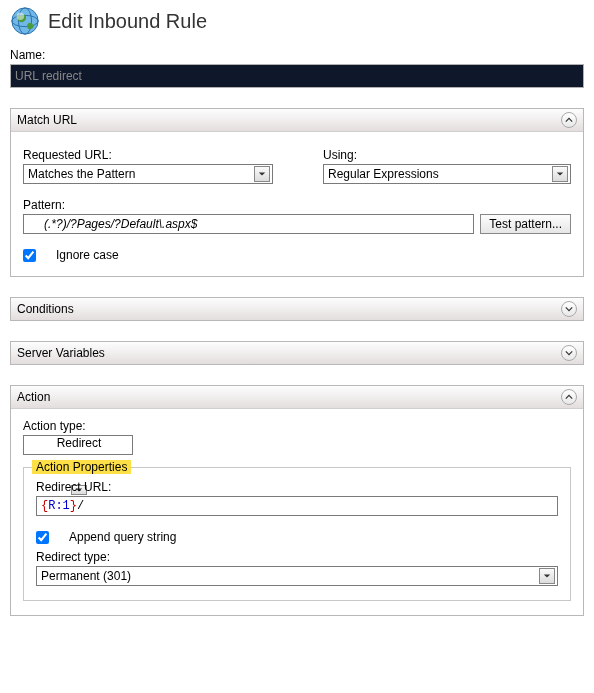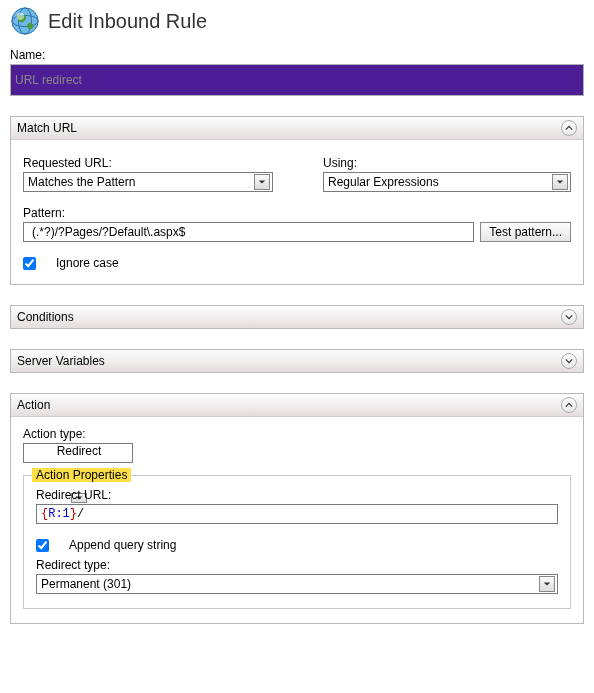--- a/index.html
+++ b/index.html
@@ -25,26 +25,26 @@
   }
   .title {
     font-size: 20px;
     color: #333;
     font-weight: 400;
   }
   .lbl { margin: 6px 0 2px 0; display:block;}
   .name-input {
     width: 100%;
     border: 1px solid #b0b0b0;
-    background: #4c1d95;
+    background: #0f172a;
     color: #888;
     padding: 2px 4px;
     font-family: inherit;
     font-size: 12px;
-    height: 32px;
+    height: 24px;
     line-height: 14px;
   }
   .section {
     margin-top: 20px;
     border: 1px solid #b8b8b8;
   }
   .section-head {
     display: flex;
     align-items: center;
     justify-content: space-between;
@@ -95,22 +95,23 @@
     border: 1px solid #888;
     background: linear-gradient(#fafafa,#dcdcdc);
     display: inline-flex; align-items:center; justify-content:center;
   }
   .fs-btn svg { width:8px; height:8px; }
   .row { margin-top: 14px; }
   .pattern-row {
     display: flex; gap: 6px; align-items: stretch;
   }
   input[type=text].std {
-    padding: 1px 8px;
+    padding: 1px 20px;
     width: 100%;
+    font-style: italic;
   }
   .btn {
     border: 1px solid #888;
     background: linear-gradient(#fdfdfd,#e6e6e6);
     padding: 0 8px;
     font-family: inherit; font-size: 12px;
     height: 20px;
     cursor: pointer;
     white-space: nowrap;
   }

